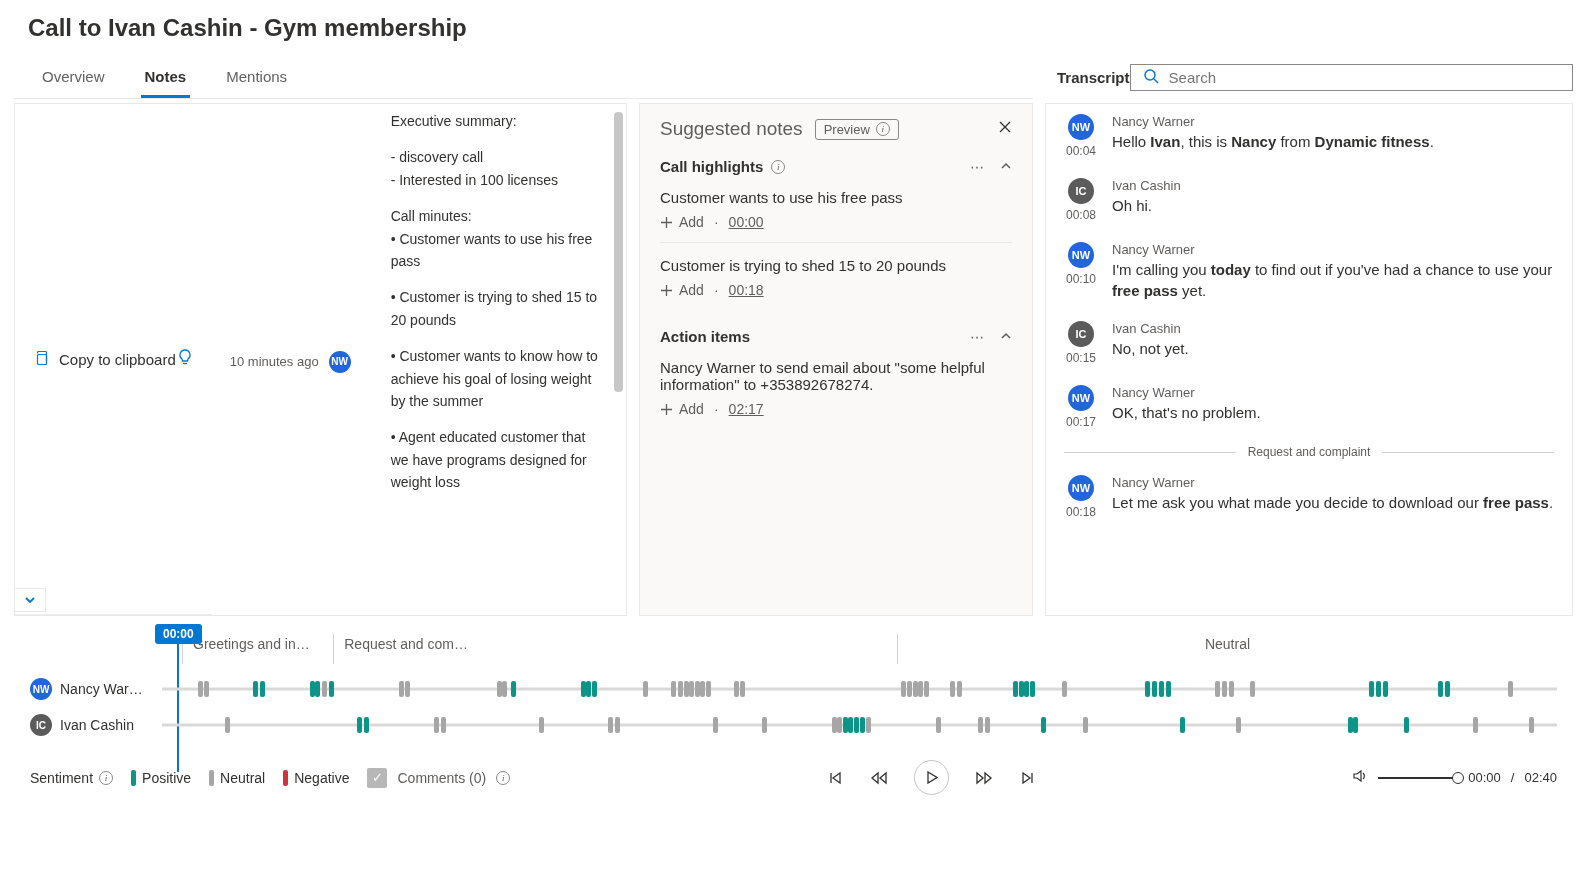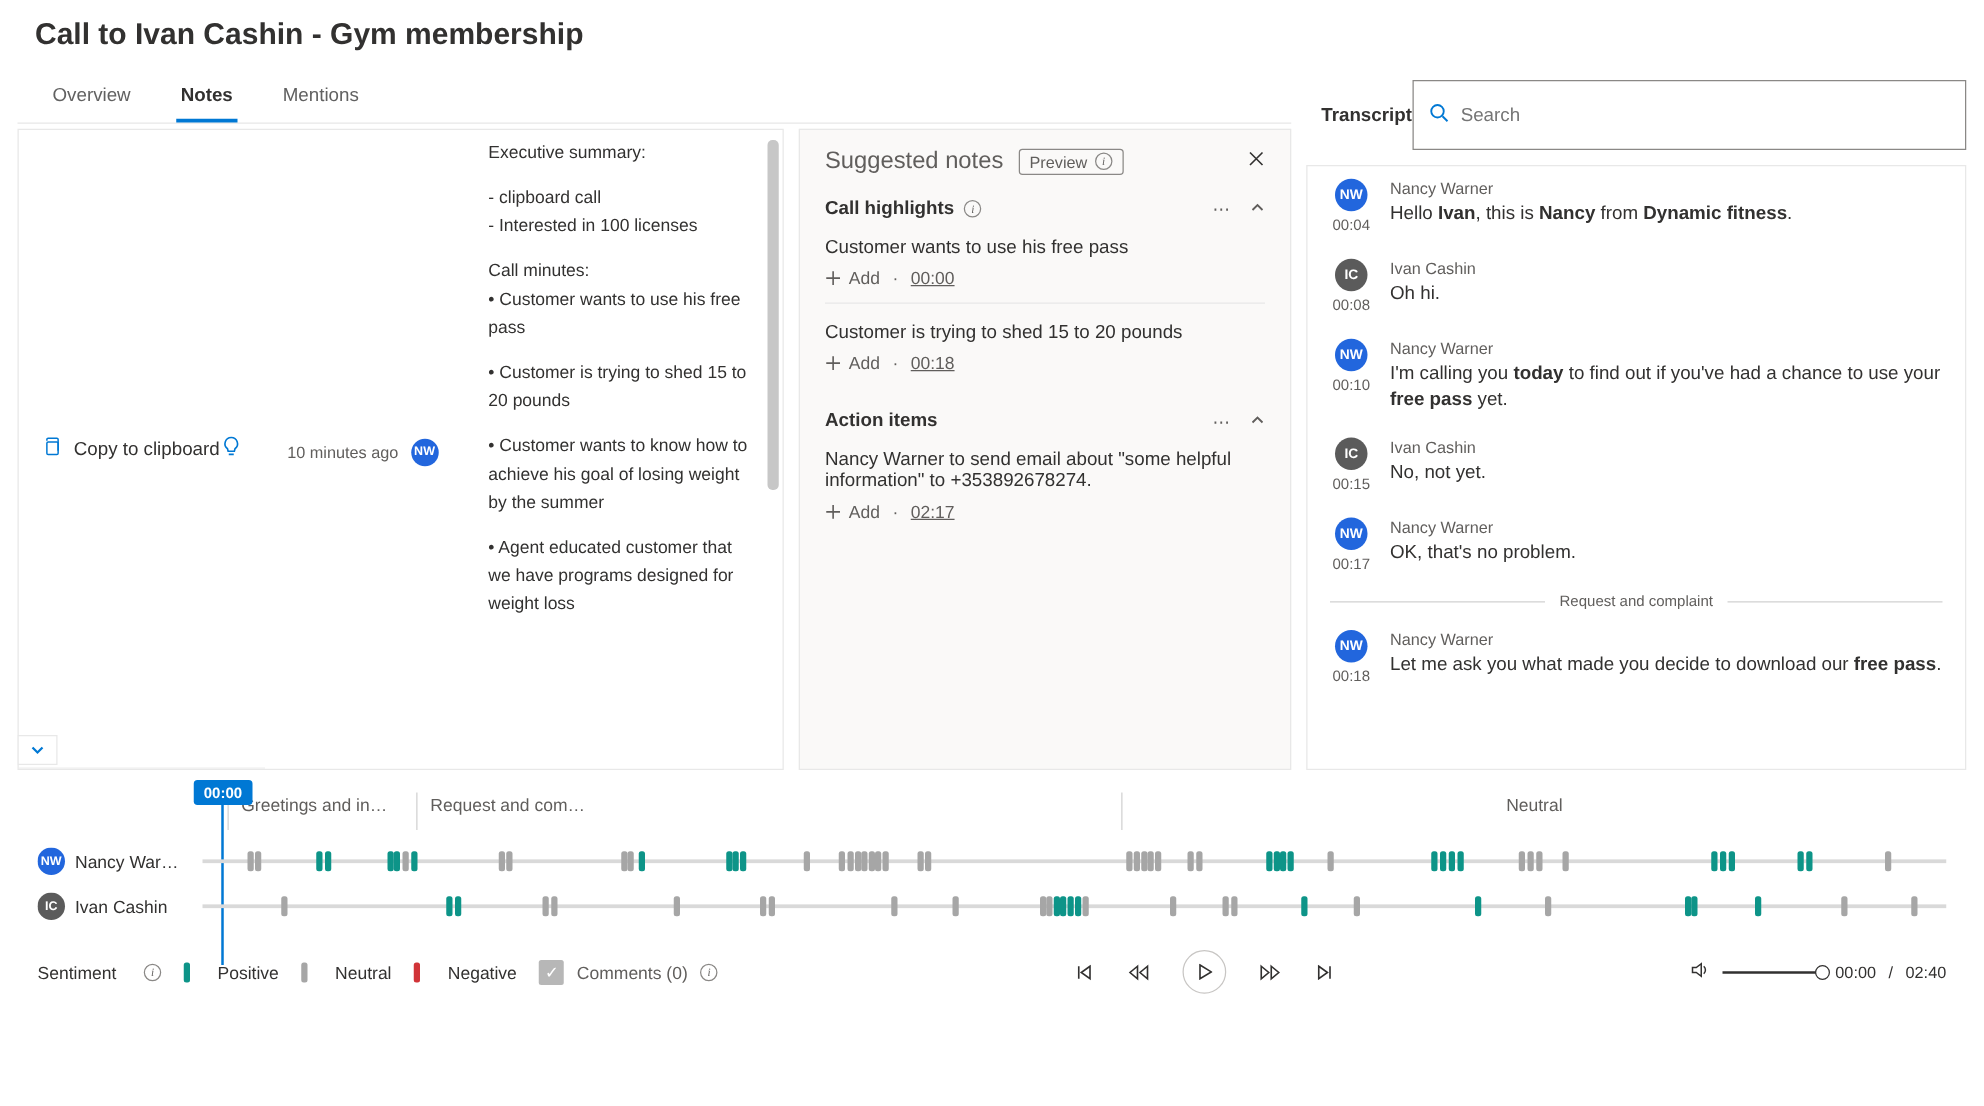--- a/index.html
+++ b/index.html
@@ -40,21 +40,21 @@
   .sugg-item:last-child { border-bottom: none; }
   .sugg-item-text { font-size: 15px; color: #323130; }
   .sugg-item-row { display: flex; align-items: center; gap: 10px; margin-top: 8px; color: #605e5c; }
   .add-btn { display: flex; align-items: center; gap: 6px; font-size: 14px; cursor: pointer; color: #605e5c; }
   .ts-link { font-size: 14px; text-decoration: underline; color: #605e5c; cursor: pointer; }
   .see-all { text-align: center; padding: 14px 0 4px; color: #0078d4; font-size: 15px; cursor: pointer; }
   
   .right-col { display: flex; flex-direction: column; min-height: 0; }
   .right-head { display: flex; align-items: center; padding: 8px 0 12px; }
   .transcript-label { font-size: 15px; font-weight: 600; color: #323130; padding-left: 12px; }
-  .search-box { flex: 1; border: 1px solid #8a8886; display: flex; align-items: center; gap: 10px; padding: 17px 12px; font-size: 15px; color: #605e5c; }
+  .search-box { flex: 1; border: 1px solid #8a8886; display: flex; align-items: center; gap: 10px; padding: 3px 12px; font-size: 15px; color: #605e5c; }
   .search-box input { border: none; outline: none; flex: 1; font-size: 15px; }
   
   .transcript { border: 1px solid #e8e8e8; flex: 1; overflow: hidden; background: #fff; }
   .t-row { display: flex; gap: 14px; padding: 10px 18px; }
   .t-left { width: 34px; display: flex; flex-direction: column; align-items: center; gap: 4px; }
   .t-time { font-size: 12px; color: #605e5c; }
   .t-body { flex: 1; }
   .t-name { font-size: 13px; color: #605e5c; margin-bottom: 2px; }
   .t-text { font-size: 15px; line-height: 1.4; }
   .t-divider { display: flex; align-items: center; gap: 12px; padding: 6px 18px; color: #605e5c; font-size: 12px; }
@@ -77,21 +77,21 @@
   .tracks { margin-top: 8px; }
   .track { display: flex; align-items: center; gap: 14px; margin-top: 14px; }
   .track-label { width: 118px; display: flex; align-items: center; gap: 8px; font-size: 14px; white-space: nowrap; overflow: hidden; text-overflow: ellipsis; }
   .track-bar { flex: 1; height: 16px; position: relative; }
   .track-bg { position: absolute; left: 0; right: 0; top: 50%; height: 3px; background: #d9d9d9; transform: translateY(-50%); }
   .tick { position: absolute; top: 0; width: 5px; height: 16px; border-radius: 2px; }
   .tick.pos { background: #0d9488; }
   .tick.neu { background: #a6a6a6; }
   
   .footer { display: flex; align-items: center; padding: 12px 30px; gap: 18px; }
-  .legend { display: flex; align-items: center; gap: 22px; font-size: 14px; color: #323130; }
+  .legend { display: flex; align-items: center; gap: 6px; font-size: 14px; color: #323130; }
   .legend-swatch { width: 5px; height: 16px; border-radius: 2px; }
   .sw-pos { background: #0d9488; }
   .sw-neu { background: #a6a6a6; }
   .sw-neg { background: #d13438; }
   .comments-btn { display: flex; align-items: center; gap: 10px; color: #605e5c; font-size: 14px; }
   .comments-check { width: 20px; height: 20px; background: #b7b7b7; border-radius: 2px; display: flex; align-items: center; justify-content: center; color: #fff; font-size: 13px; }
   .controls { margin: 0 auto; display: flex; align-items: center; gap: 26px; font-size: 16px; color: #323130; }
   .play-btn { width: 35px; height: 35px; border: 1px solid #c8c6c4; border-radius: 50%; display: flex; align-items: center; justify-content: center; cursor: pointer; }
   .ctrl-icon { cursor: pointer; width: 18px; height: 18px; display: flex; align-items: center; justify-content: center; }
   .vol { display: flex; align-items: center; gap: 10px; font-size: 13px; color: #323130; }
@@ -133,21 +133,21 @@
               </svg>
           </span>
         </div>
         <div class="notes-meta">
           <span>10 minutes ago</span>
           <span class="avatar nw sm">NW</span>
         </div>
         <div class="notes-body">
           <div class="notes-scroll-thumb"></div>
           <p>Executive summary:</p>
-          <p><span>- clipboard call</span><br><span>- Interested in 100 licenses</span></p>
+          <p><span>- discovery call</span><br><span>- Interested in 100 licenses</span></p>
           <p><span>Call minutes:</span><br><span>• Customer wants to use his free pass</span></p>
           <p>• Customer is trying to shed 15 to 20 pounds</p>
           <p>• Customer wants to know how to achieve his goal of losing weight by the summer</p>
           <p>• Agent educated customer that we have programs designed for weight loss</p>
         </div>
       </div>
 
       <div class="sugg-panel">
         <div class="sugg-head">
           <span class="sugg-title">Suggested notes</span>

